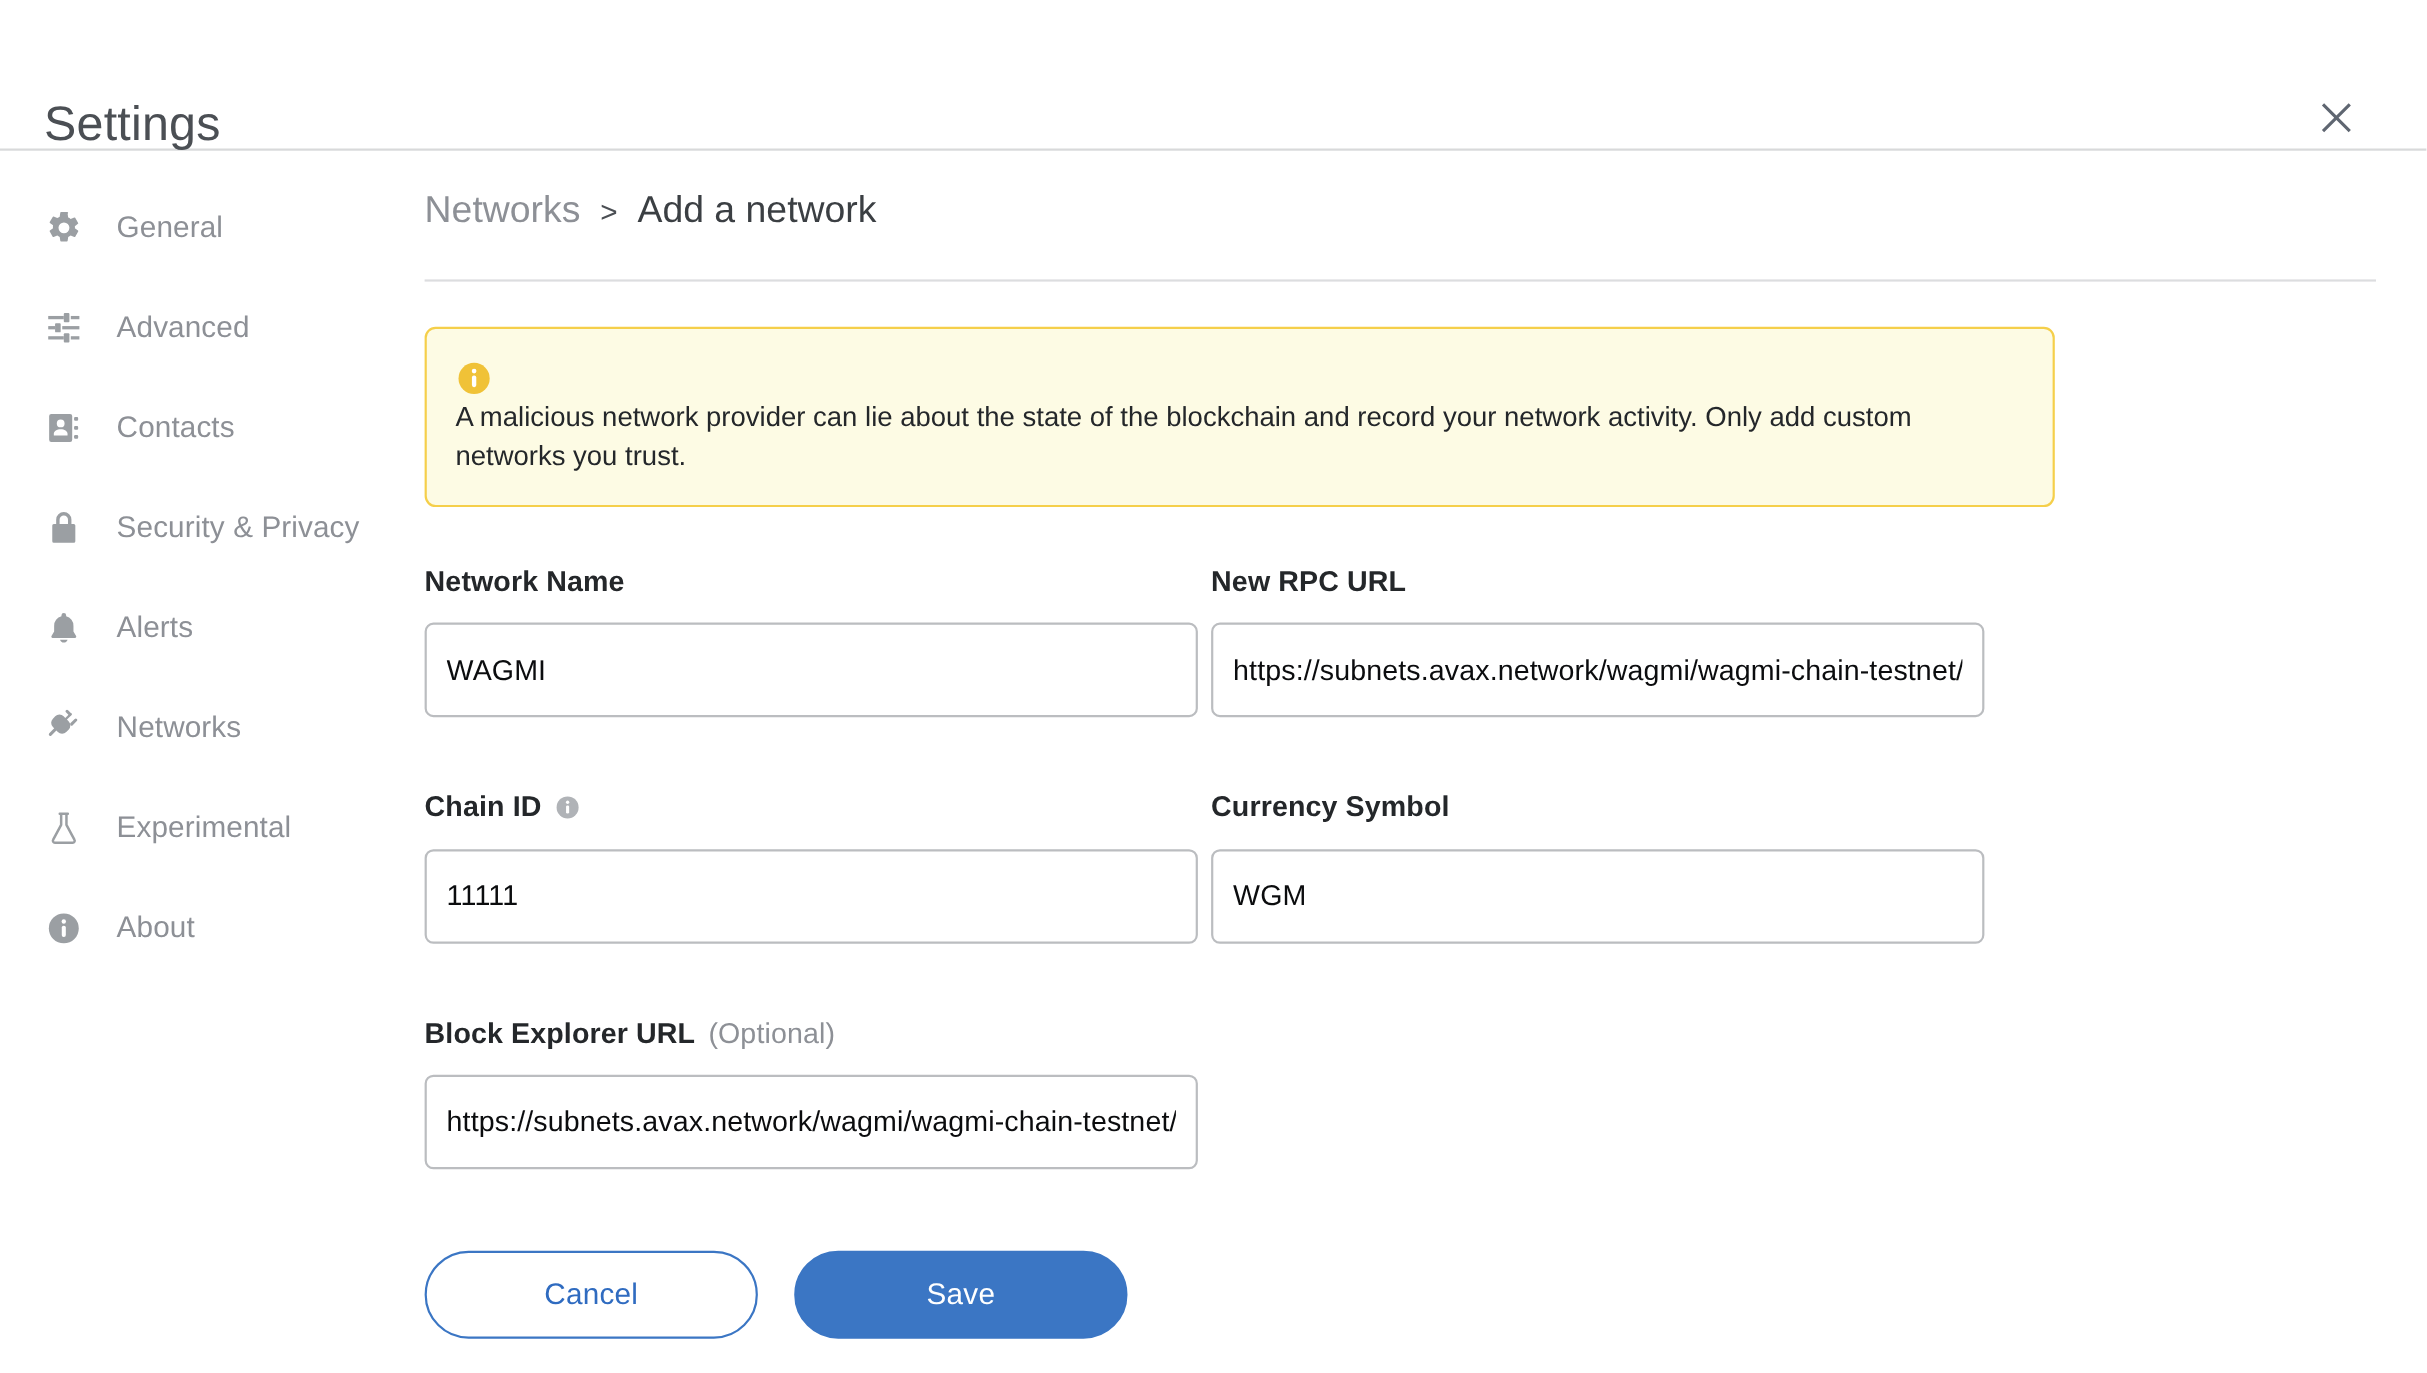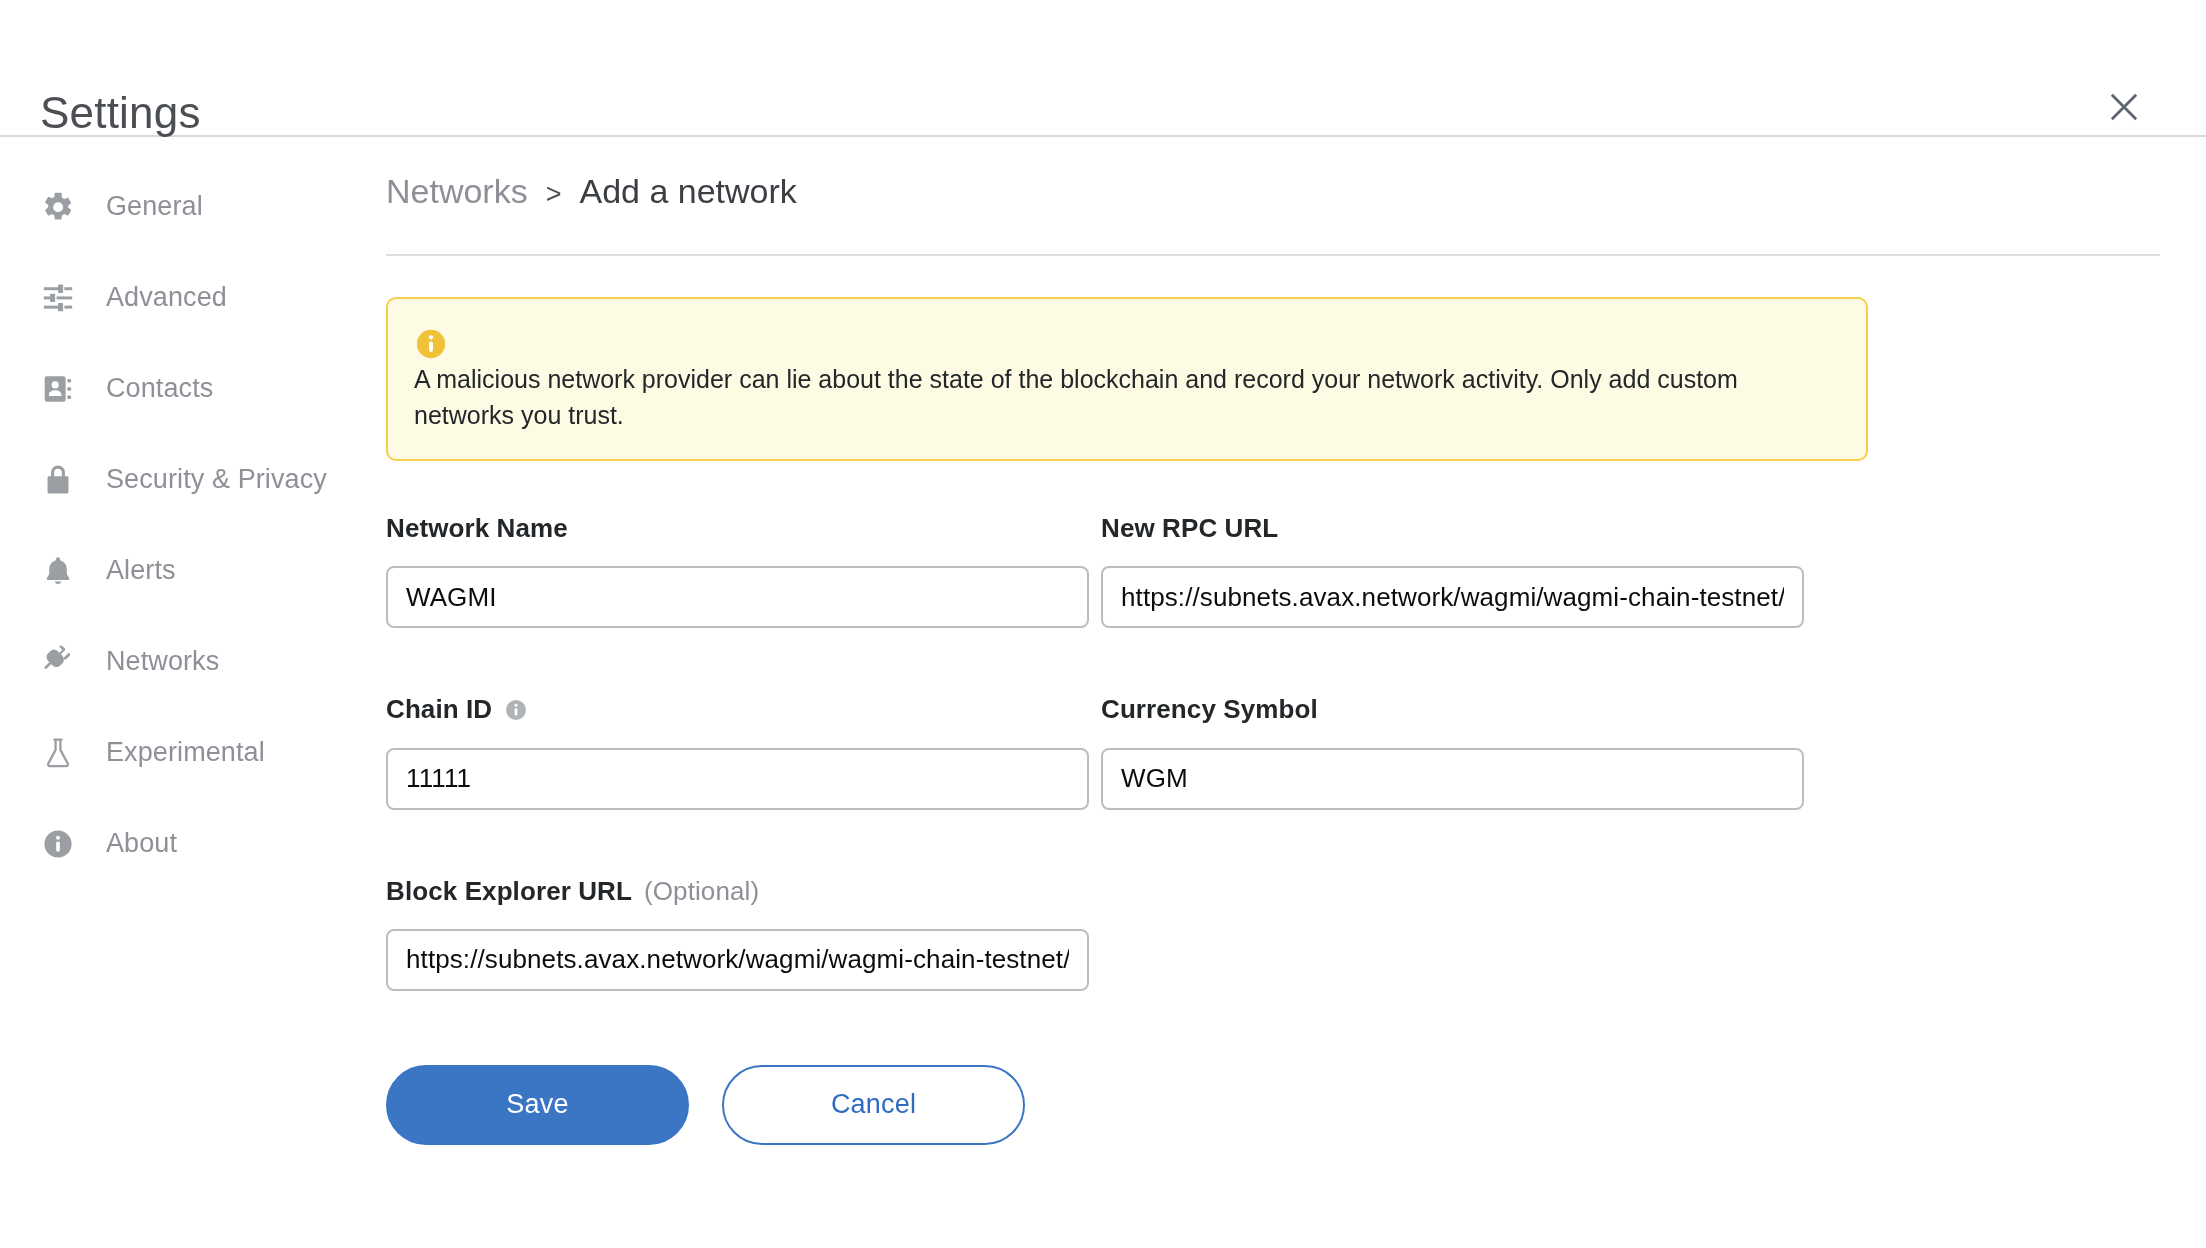--- a/index.html
+++ b/index.html
@@ -193,21 +193,21 @@
   .info-dot {
     width: 24px;
     height: 24px;
     display: inline-flex;
     align-items: center;
     justify-content: center;
   }
   .input-box {
     box-sizing: border-box;
     width: 703px;
-    height: 62px;
+    height: 86px;
     border: 2px solid #bbbdc0;
     border-radius: 8px;
     display: flex;
     align-items: center;
     padding: 0 18px;
     background: #ffffff;
     overflow: hidden;
   }
   .input-value {
     font-size: 26px;
@@ -423,21 +423,21 @@
             <span>Block Explorer URL</span>
             <span class="optional">(Optional)</span>
           </div>
           <div class="input-box">
             <span class="input-value">https://subnets.avax.network/wagmi/wagmi-chain-testnet/explorer</span>
           </div>
         </div>
 
         <div class="field field-fullrow">
           <div class="actions">
+            <div class="btn btn-cancel">Cancel</div>
             <div class="btn btn-save">Save</div>
-            <div class="btn btn-cancel">Cancel</div>
           </div>
         </div>
 
       </div>
     </div>
   </div>
 </div>
 
 </body></html>

